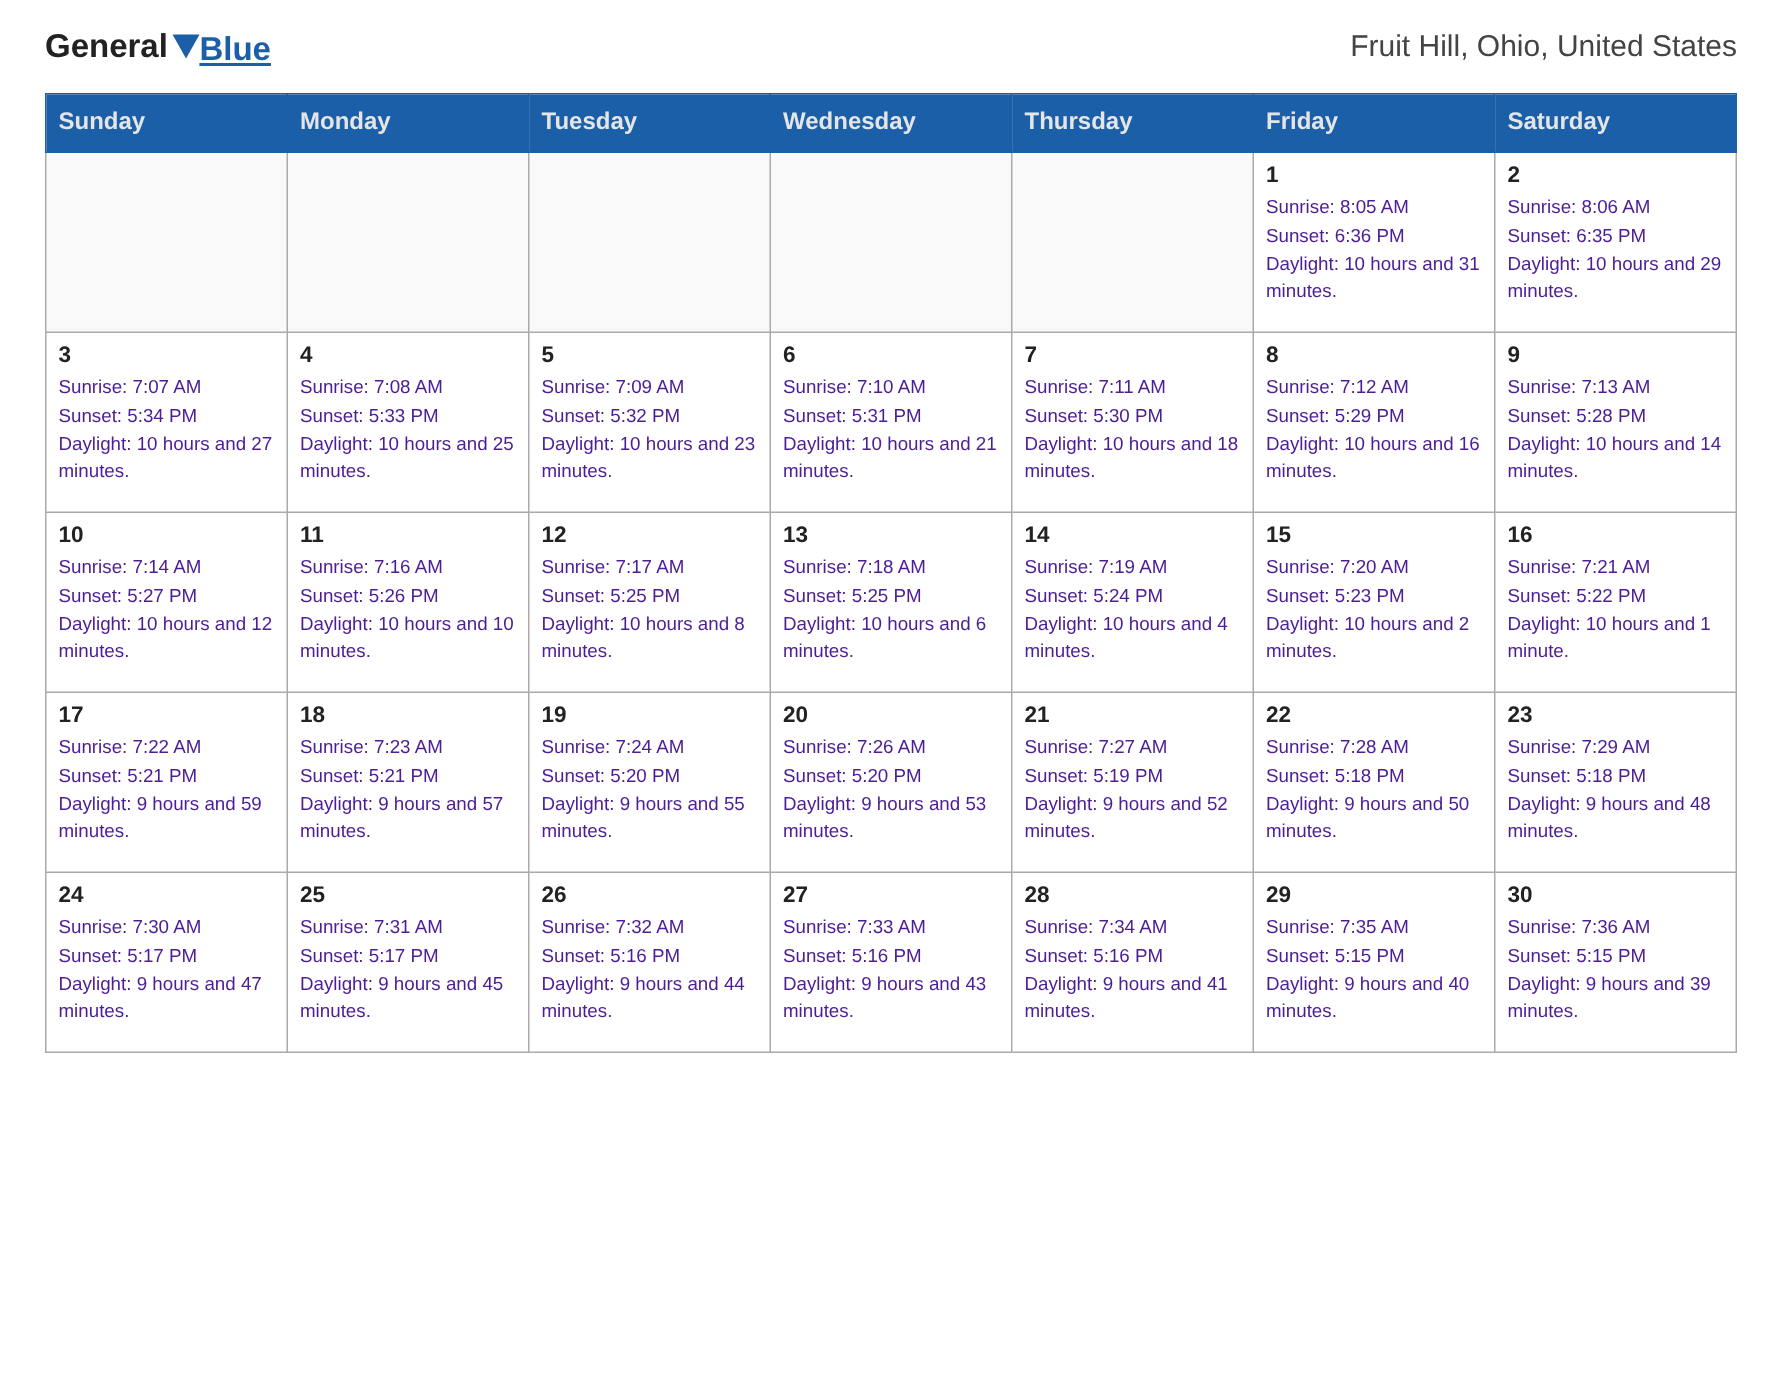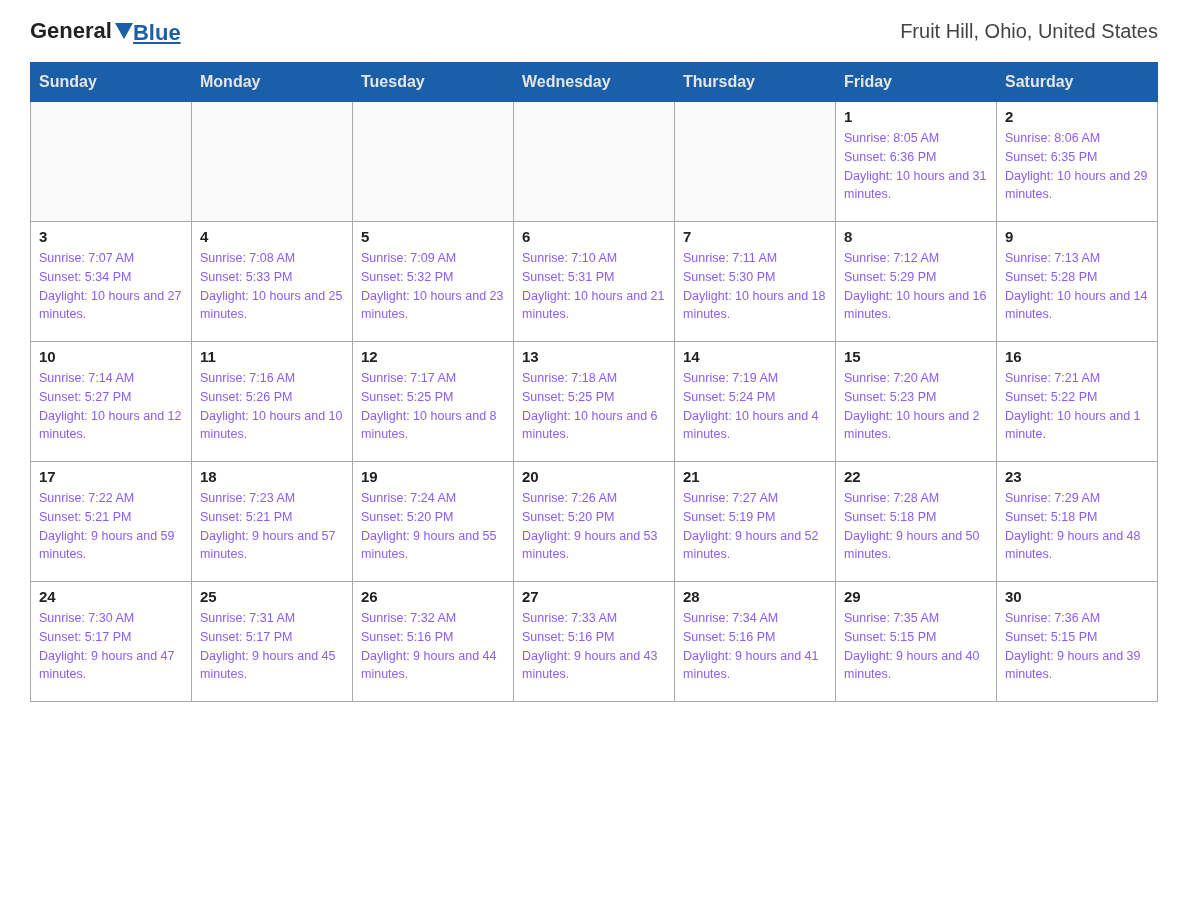--- a/index.html
+++ b/index.html
@@ -70,21 +70,21 @@
       height: 120px;
     }
     .day-num {
       font-size: 15px;
       font-weight: bold;
       color: #222;
       display: block;
       margin-bottom: 4px;
     }
     .day-info {
-      color: #8b5cf6;
+      color: #4c1d95;
       font-size: 12.5px;
       line-height: 1.5;
     }
     .empty-cell {
       background: #f9f9f9;
     }
     .row-separator td {
       border-top: 2px solid #1a5fa8;
     }
   </style>

